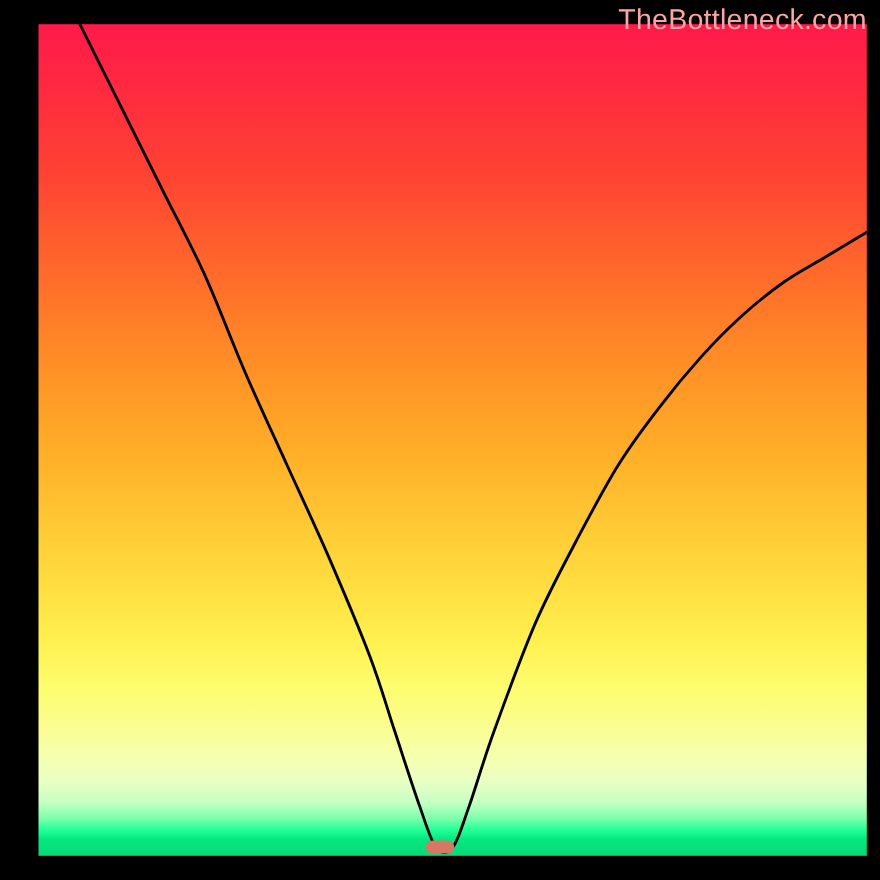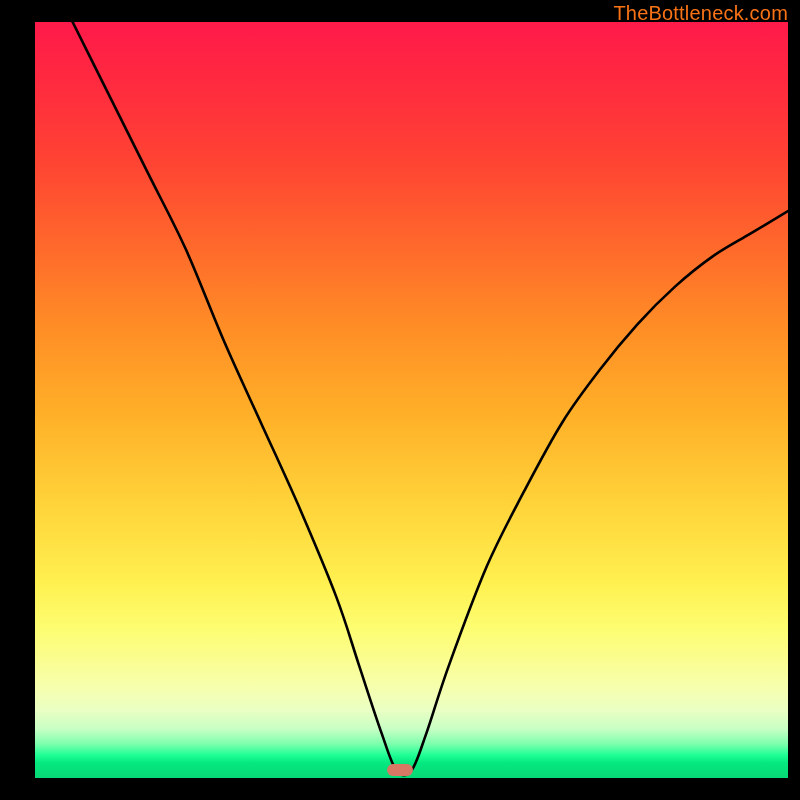--- a/index.html
+++ b/index.html
@@ -43,22 +43,22 @@
       #7dffad 95.5%,
       #1dff95 97%,
       #05e87f 98%,
       #07d877 100%
     );
   }
   .watermark {
     position: absolute;
     top: 2px;
     right: 12px;
-    color: #f97316;
-    font-size: 20px;
+    color: #fca5a5;
+    font-size: 26px;
     font-weight: 500;
     letter-spacing: 0.2px;
   }
   .curve-svg {
     position: absolute;
     left: 35px;
     top: 22px;
     width: 753px;
     height: 756px;
     pointer-events: none;

